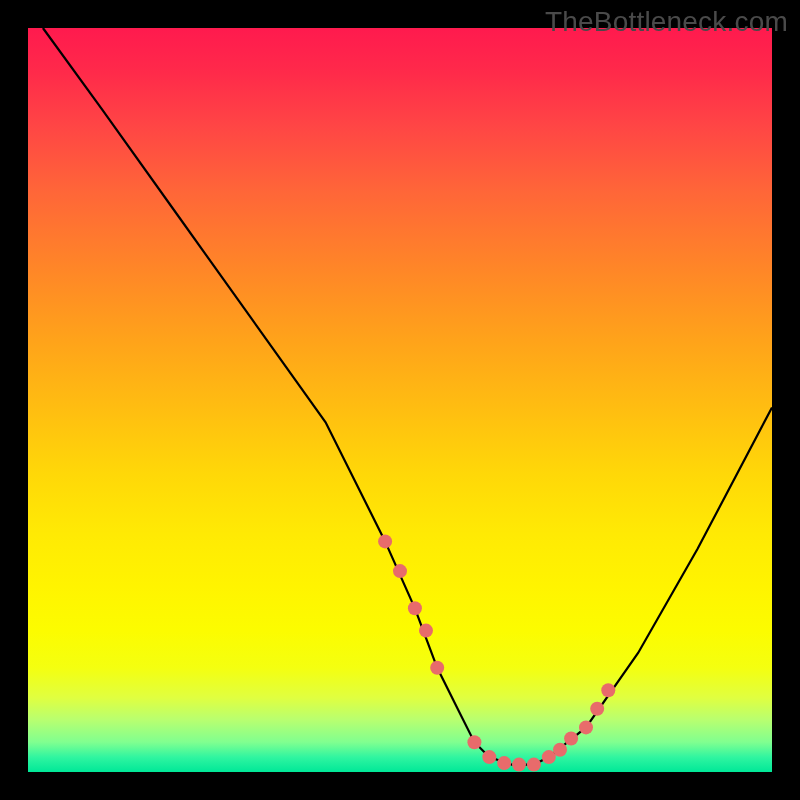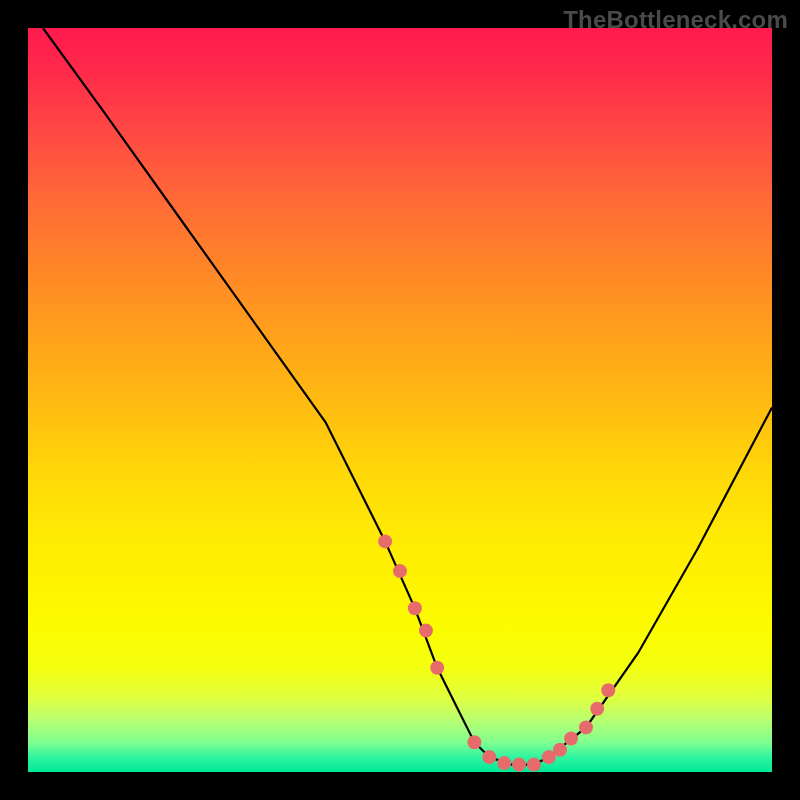--- a/index.html
+++ b/index.html
@@ -9,22 +9,22 @@
     background: #000;
     position: relative;
     overflow: hidden;
     font-family: Arial, sans-serif;
   }
   .watermark {
     position: absolute;
     top: 6px;
     right: 12px;
     color: #4a4a4a;
-    font-size: 24px;
-    font-weight: 700;
+    font-size: 28px;
+    font-weight: 400;
     letter-spacing: 0.2px;
     z-index: 10;
     margin-left: 24px;
   }
   .plot-area {
     position: absolute;
     left: 28px;
     top: 28px;
     width: 744px;
     height: 744px;

